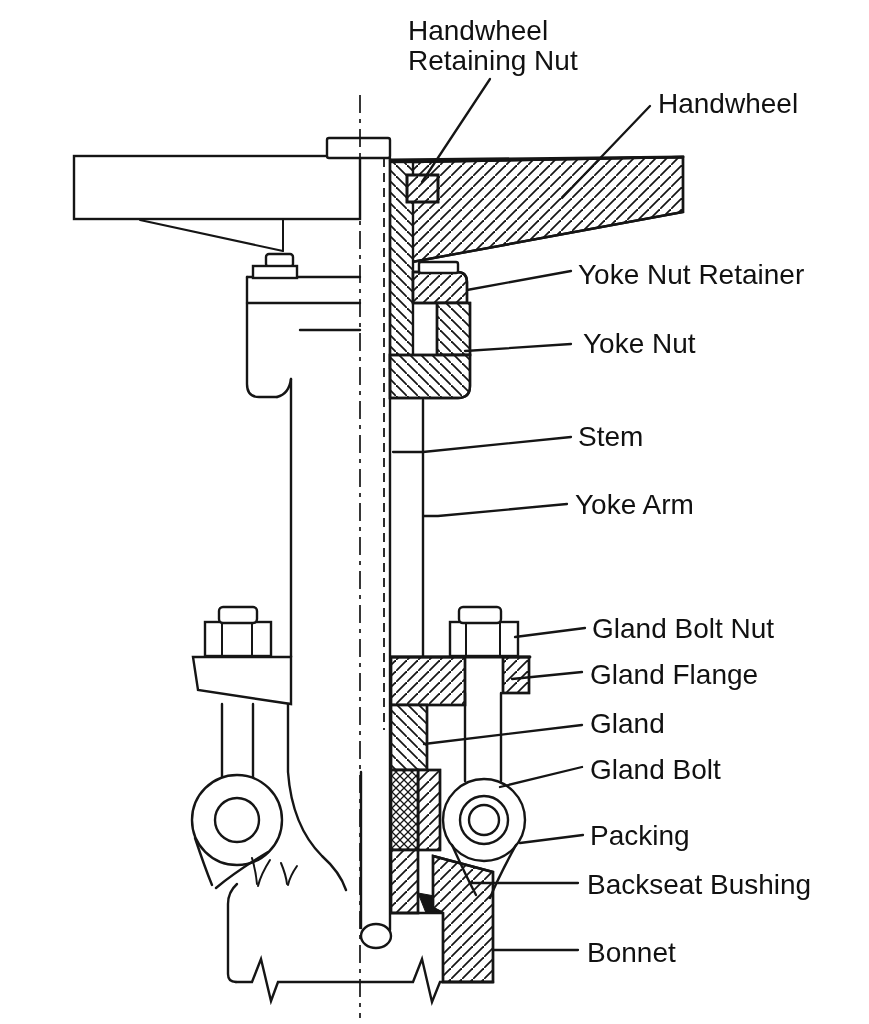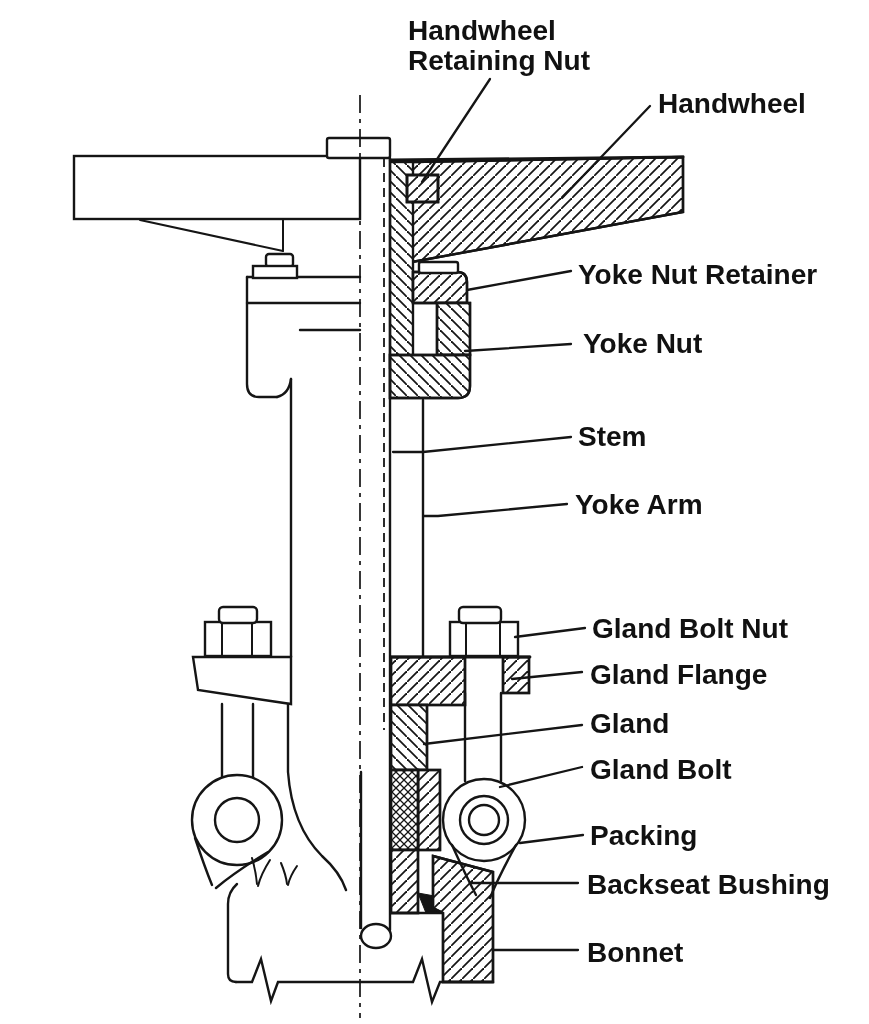--- a/index.html
+++ b/index.html
@@ -8,21 +8,20 @@
     background: #ffffff;
     font-family: "Liberation Sans", sans-serif;
   }
   .canvas {
     position: relative;
     width: 869px;
     height: 1024px;
     margin: 0 auto;
     background: #ffffff;
     overflow: hidden;
-    font-weight: bold;
   }
   svg { display: block; }
   .outline { fill: none; stroke: #151515; stroke-width: 2.4; stroke-linecap: round; }
   .thick   { fill: none; stroke: #151515; stroke-width: 2.8; stroke-linecap: round; }
   .thin    { fill: none; stroke: #151515; stroke-width: 2;   stroke-linecap: round; }
   .white   { fill: #ffffff; stroke: #151515; stroke-width: 2.4; }
   .leader  { fill: none; stroke: #151515; stroke-width: 2.3; stroke-linecap: round; }
   .lbl     { fill: #111111; font-family: "Liberation Sans", sans-serif; font-size: 28px; }
 </style>
 </head>

